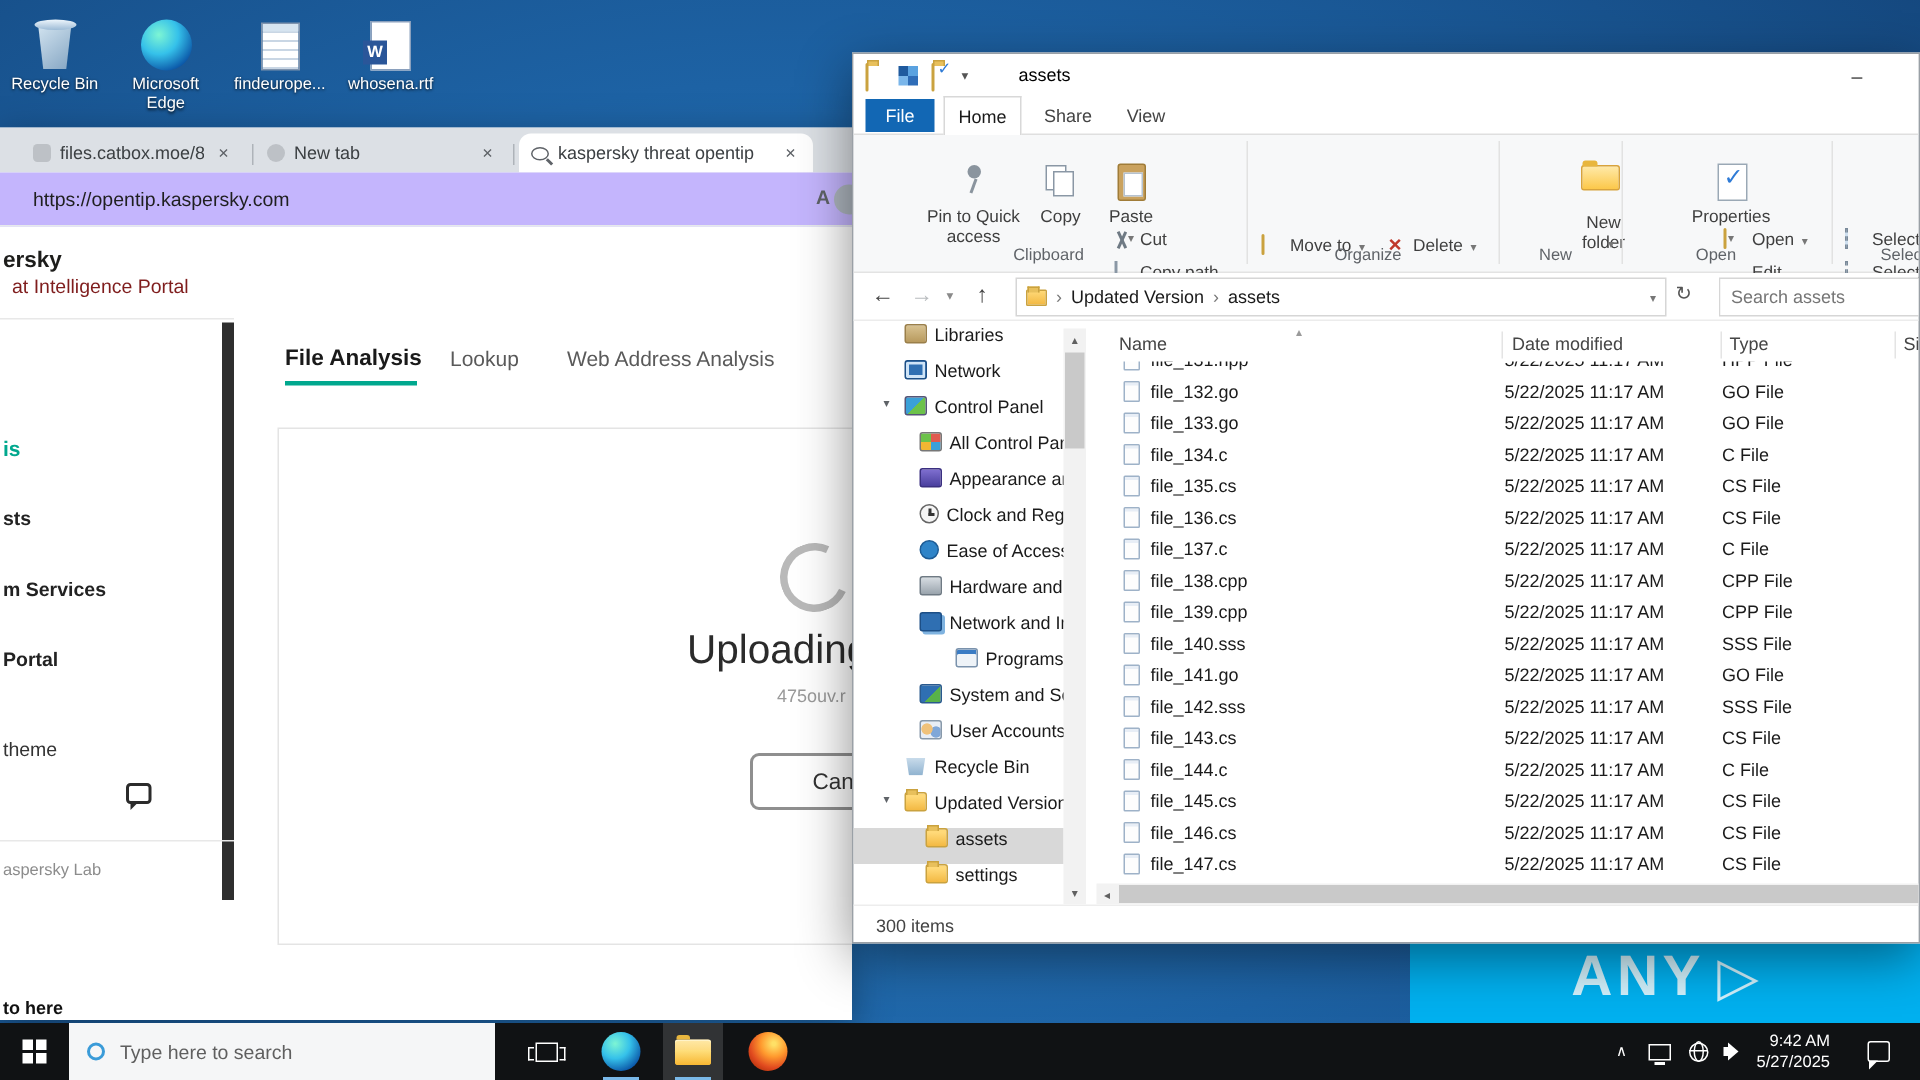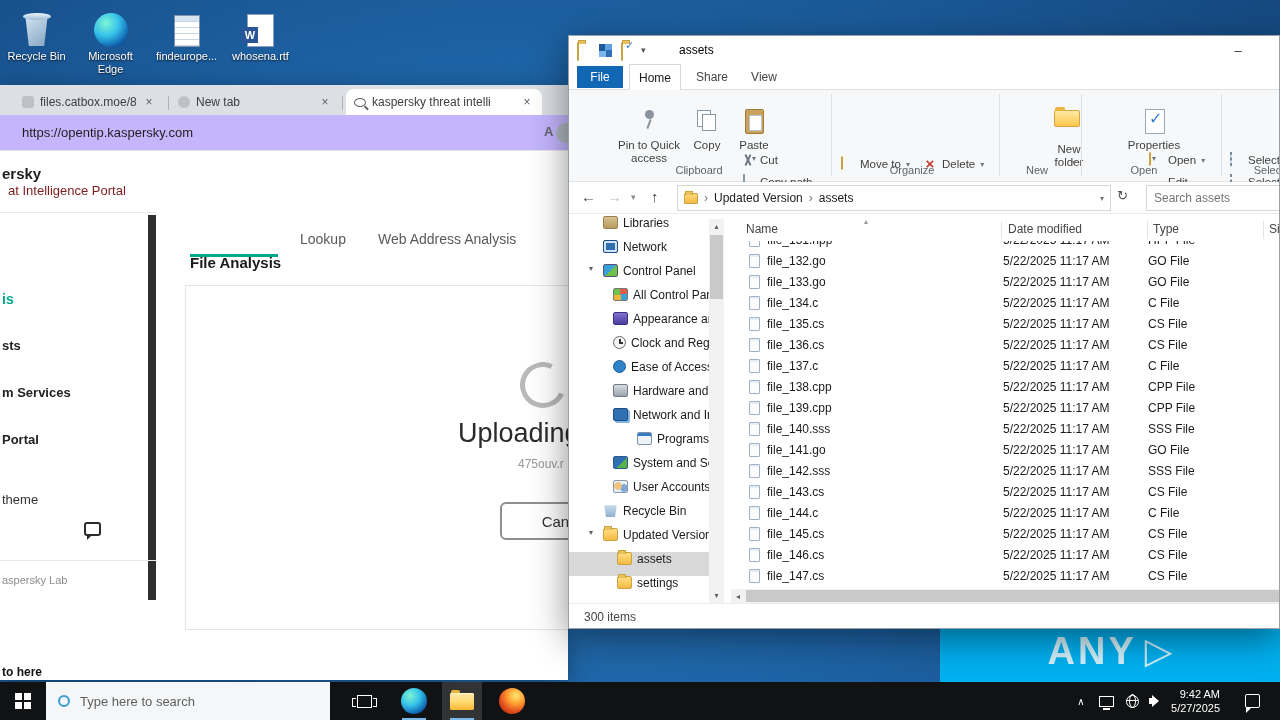--- a/index.html
+++ b/index.html
@@ -39,21 +39,21 @@
   .btab .tx{flex:0 0 14px;text-align:center;color:#5f6368;font-size:12px;}
   .tabsep{position:absolute;top:11px;width:1px;height:14px;background:#aeb3b9;}
   .btoolbar{position:absolute;left:0;top:30px;width:100%;height:36px;background:#c4b5fd;border-bottom:1px solid #e6e9ec;}
   .urltext{position:absolute;left:22px;top:10px;font-size:13px;color:#1f1f1f;}
   .ra{position:absolute;left:544px;top:9px;font-size:13px;font-weight:bold;color:#5f6368;}
   .avatar{position:absolute;left:556px;top:8px;width:20px;height:20px;border-radius:50%;background:#aeb6bf;}
   
   .frag{position:absolute;white-space:nowrap;}
   .darkbar{position:absolute;left:148px;top:130px;width:8px;height:385px;background:#2e2e2e;}
   .pdiv{position:absolute;left:0;width:156px;height:1px;background:#e8e8e8;}
-  .ptab-active{font-weight:bold;font-size:15px;color:#1a1a1a;margin-top:24px;}
+  .ptab-active{font-weight:bold;font-size:15px;color:#1a1a1a;}
   .ptab{font-size:14px;color:#5a5a5a;}
   .ptab-underline{position:absolute;left:190px;top:169px;width:88px;height:3px;background:#00a88e;}
   .panel{position:absolute;left:185px;top:200px;width:400px;height:345px;border:1px solid #e4e4e4;background:#fff;}
   .spinner{position:absolute;left:520px;top:277px;width:46px;height:46px;border:5px solid #b9b9b9;border-right-color:transparent;border-radius:50%;transform:rotate(-20deg);}
   .uptitle{position:absolute;left:458px;top:333px;font-size:27px;color:#2b2b2b;}
   .upfile{position:absolute;left:518px;top:372px;font-size:12px;color:#9a9a9a;}
   .cancel-btn{position:absolute;left:500px;top:417px;width:130px;height:38px;border:2px solid #8f8f8f;border-radius:6px;background:#fff;display:flex;align-items:center;justify-content:center;font-size:15px;color:#333;}
   .chatico{position:absolute;left:84px;top:437px;width:17px;height:14px;border:2px solid #2b2b2b;border-radius:3px;}
   .chatico::after{content:"";position:absolute;left:1px;bottom:-6px;border-left:6px solid #2b2b2b;border-bottom:6px solid transparent;}
 
@@ -240,21 +240,21 @@
       </div>
       <span class="tabsep" style="left:168px"></span>
       <div class="btab" style="left:170px;width:170px">
         <span class="fav circ"></span>
         <span class="ttl">New tab</span>
         <span class="tx">×</span>
       </div>
       <span class="tabsep" style="left:342px"></span>
       <div class="btab active" style="left:346px;width:196px">
         <span class="fav-mag"></span>
-        <span class="ttl">kaspersky threat intelli</span>
+        <span class="ttl">kaspersky threat opentip</span>
         <span class="tx">×</span>
       </div>
     </div>
     <div class="btoolbar">
       <span class="urltext">https://opentip.kaspersky.com</span>
       <span class="ra">A</span>
       <span class="avatar"></span>
     </div>
 
     <div class="frag" style="left:2px;top:80px;font-size:15px;font-weight:bold;color:#1d1d1b">ersky</div>

